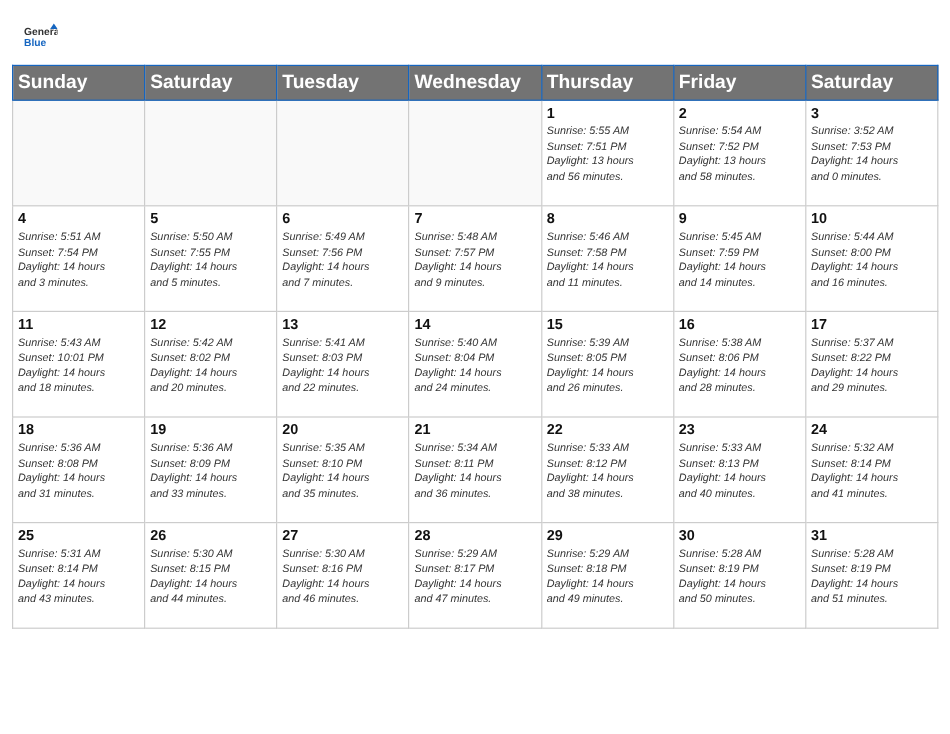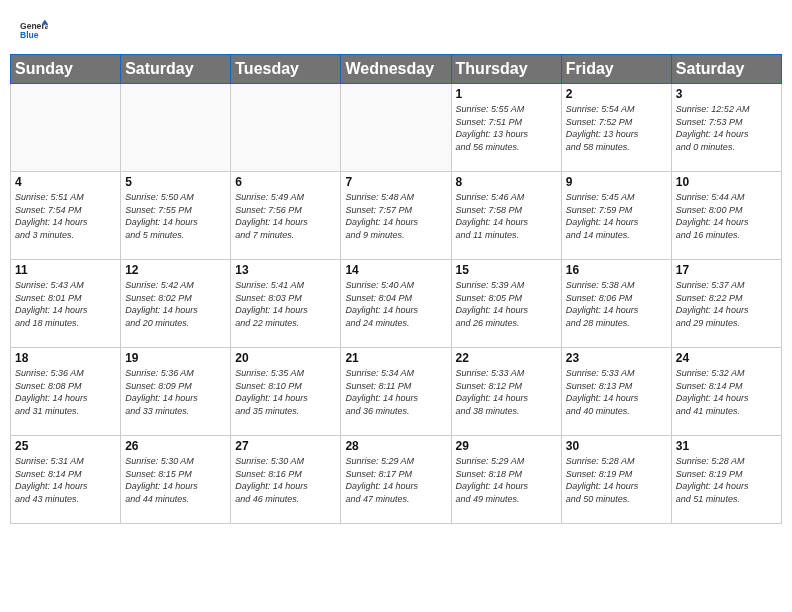--- a/index.html
+++ b/index.html
@@ -123,21 +123,21 @@
         </td>
         <td>
           <div class="day-num">2</div>
           <div class="day-info" style="white-space: pre-line;">Sunrise: 5:54 AM
 Sunset: 7:52 PM
 Daylight: 13 hours
 and 58 minutes.</div>
         </td>
         <td>
           <div class="day-num">3</div>
-          <div class="day-info" style="white-space: pre-line;">Sunrise: 12:52 AM
+          <div class="day-info" style="white-space: pre-line;">Sunrise: 3:52 AM
 Sunset: 7:53 PM
 Daylight: 14 hours
 and 0 minutes.</div>
         </td>
       </tr>
       <tr>
         <td>
           <div class="day-num">4</div>
           <div class="day-info" style="white-space: pre-line;">Sunrise: 5:51 AM
 Sunset: 7:54 PM
@@ -184,21 +184,21 @@
           <div class="day-info" style="white-space: pre-line;">Sunrise: 5:44 AM
 Sunset: 8:00 PM
 Daylight: 14 hours
 and 16 minutes.</div>
         </td>
       </tr>
       <tr>
         <td>
           <div class="day-num">11</div>
           <div class="day-info" style="white-space: pre-line;">Sunrise: 5:43 AM
-Sunset: 8:01 PM
+Sunset: 10:01 PM
 Daylight: 14 hours
 and 18 minutes.</div>
         </td>
         <td>
           <div class="day-num">12</div>
           <div class="day-info" style="white-space: pre-line;">Sunrise: 5:42 AM
 Sunset: 8:02 PM
 Daylight: 14 hours
 and 20 minutes.</div>
         </td>

